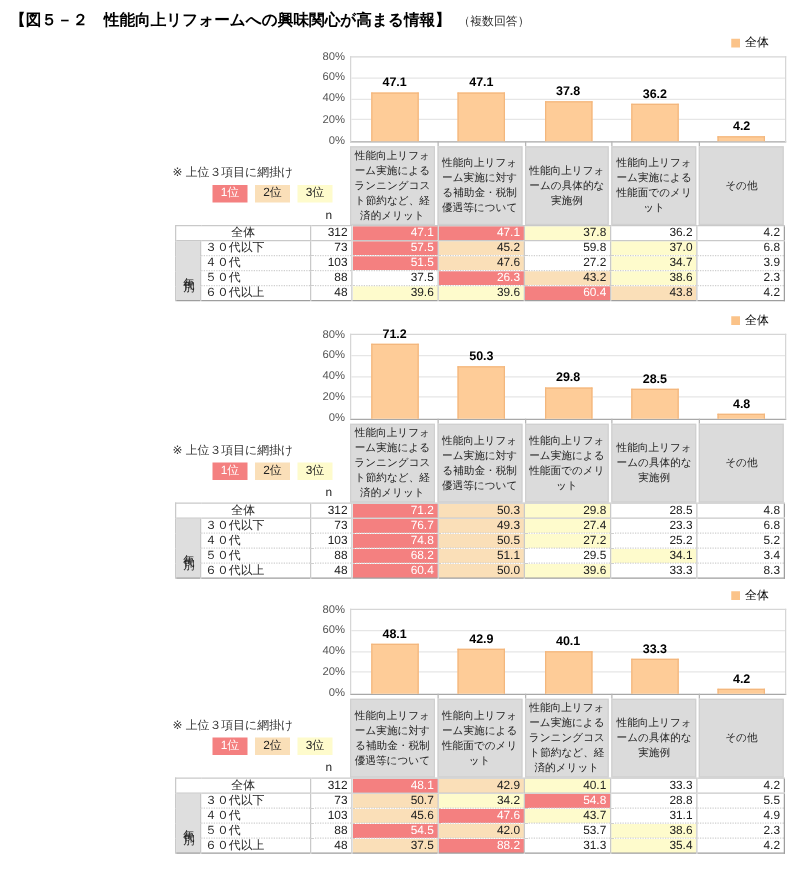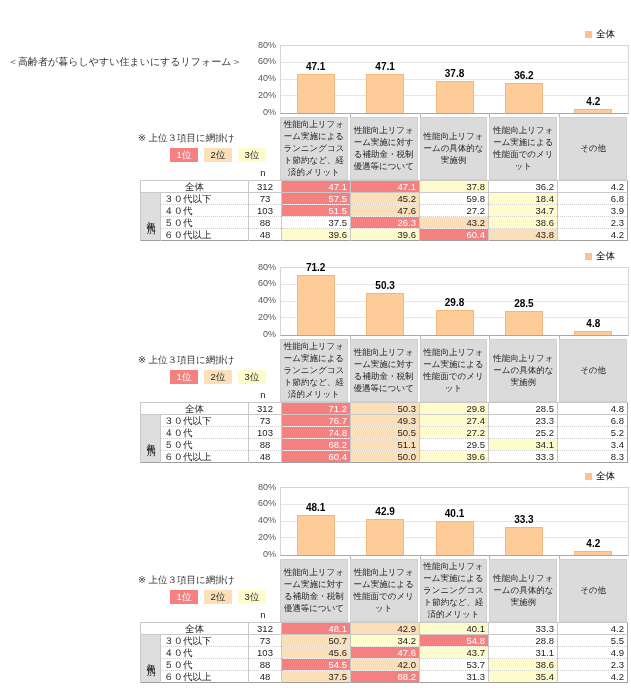--- a/index.html
+++ b/index.html
@@ -29,31 +29,33 @@
   .r2{background:#FADFB8;}
   .r3{background:#FEFBCC;}
   .nheader{position:absolute;left:248px;top:139px;width:30px;text-align:center;font-size:9.5px;color:#222;}
   table.dtable{position:absolute;left:140px;top:152px;width:487px;border-collapse:collapse;table-layout:fixed;
                font-size:9.5px;color:#222;border:1px solid #9E9E9E;}
   .dtable td{height:11px;line-height:11px;padding:0 3px;border-left:1px solid #C9C9C9;border-top:1px solid #C9C9C9;
              overflow:hidden;white-space:nowrap;}
   .dtable tr.age + tr.age td{border-top:1px dotted #CFCFCF;}
   .cell-label{text-align:center;}
   .cell-age{text-align:left;}
-  .cell-n{text-align:center;}
+  .cell-n{text-align:right;}
   .cell-v{text-align:right;}
   .cell-group{background:#DEDEDE;text-align:center;vertical-align:middle;font-size:9px;padding:0;}
   .vtext{writing-mode:vertical-rl;text-orientation:upright;letter-spacing:2px;margin:0 auto;}
 </style>
 </head>
 <body>
 
 <div id="canvas">
+  <div class="title">
+    <span>【図５－２　性能向上リフォームへの興味関心が高まる情報】</span><span class="sub">（複数回答）</span>
+  </div>
   <div class="section" style="top:28px;">
-      <div class="heading">＜高齢者が暮らしやすい住まいにするリフォーム＞</div>
       <div class="legend">
         <span class="legend-swatch"></span>
         <span class="legend-text">全体</span>
       </div>
       <div class="ytick" style="top: 11.5px;">80%</div>
       <div class="ytick" style="top: 28.25px;">60%</div>
       <div class="ytick" style="top: 45px;">40%</div>
       <div class="ytick" style="top: 61.75px;">20%</div>
       <div class="ytick" style="top: 78.5px;">0%</div>
       <div class="plot">
@@ -112,21 +114,21 @@
           </tr>
           <tr class="age">
             <td class="cell-group" rowspan="4">
               <div class="vtext">年代別</div>
             </td>
             <td class="cell-age">３０代以下</td>
             <td class="cell-n">73</td>
             <td class="cell-v r1">57.5</td>
             <td class="cell-v r2">45.2</td>
             <td class="cell-v">59.8</td>
-            <td class="cell-v r3">18.4</td>
+            <td class="cell-v r3">37.0</td>
             <td class="cell-v">6.8</td>
           </tr>
           <tr class="age">
             <td class="cell-age">４０代</td>
             <td class="cell-n">103</td>
             <td class="cell-v r1">51.5</td>
             <td class="cell-v r2">47.6</td>
             <td class="cell-v">27.2</td>
             <td class="cell-v r3">34.7</td>
             <td class="cell-v">3.9</td>

